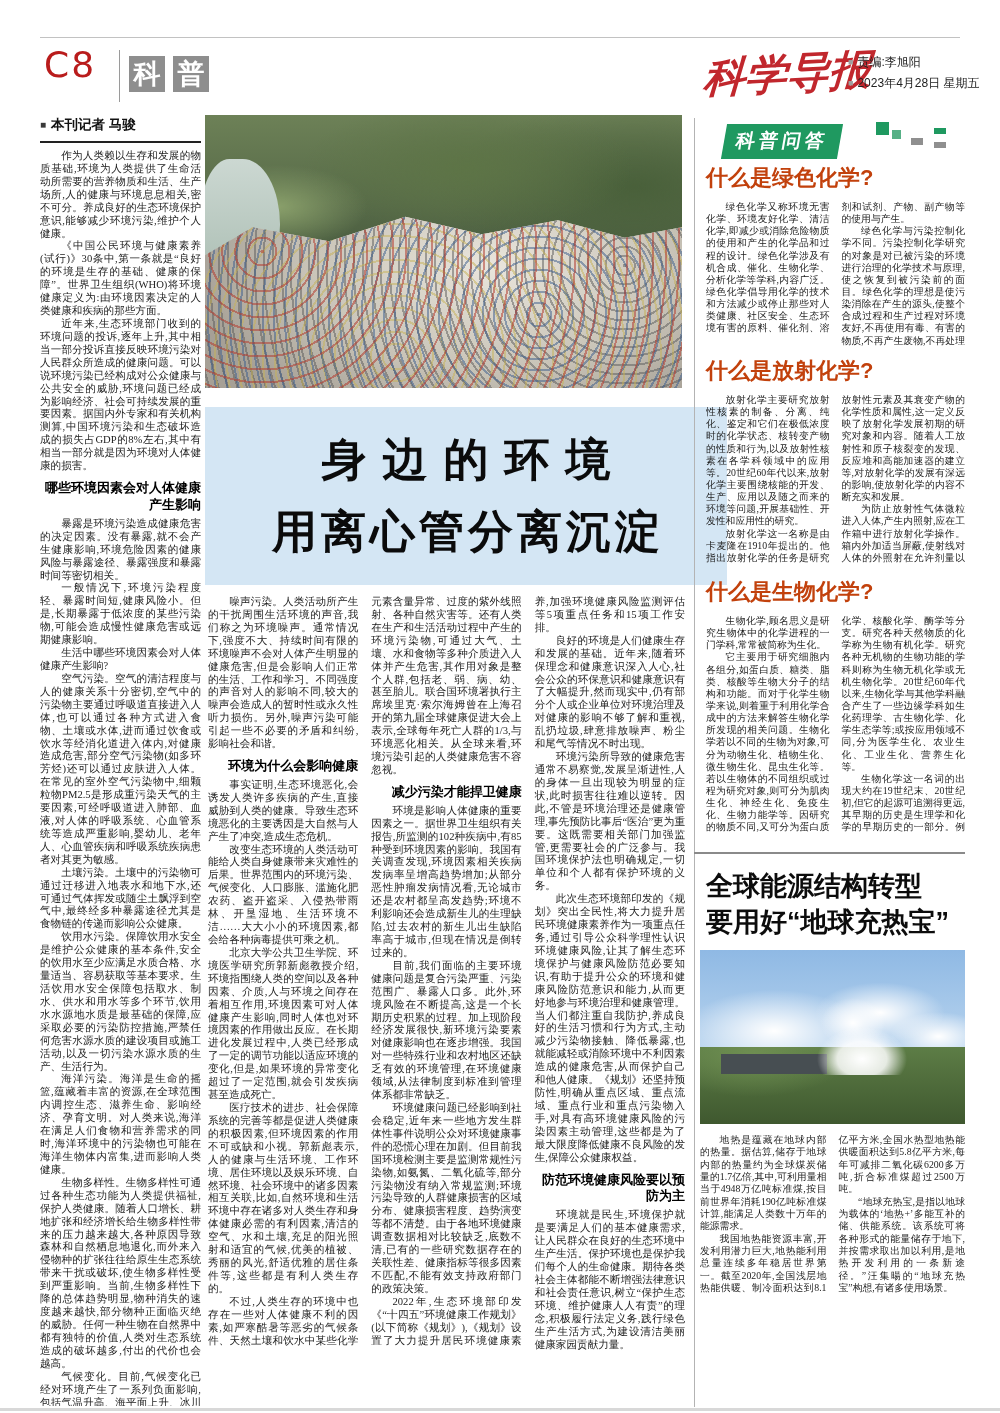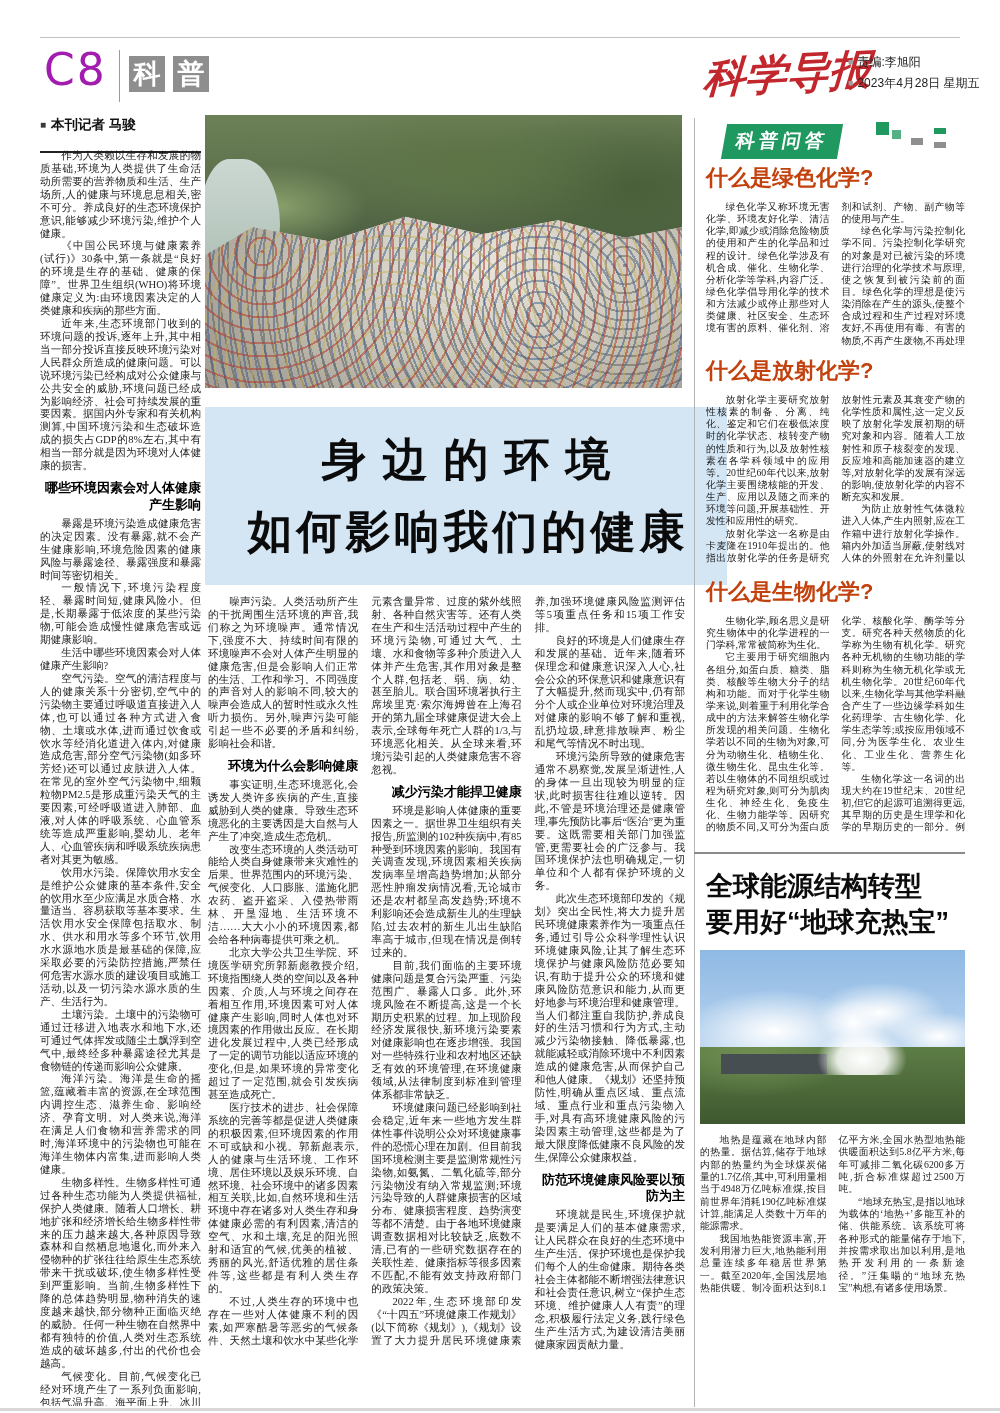--- a/index.html
+++ b/index.html
@@ -1,35 +1,35 @@
 <!DOCTYPE html>
 <html><head>
 <meta charset="utf-8">
 <style>
   html,body{margin:0;padding:0;background:#e9e9e9;}
   .page{position:relative;width:1000px;height:1413px;background:#fff;margin:0 auto;
         font-family:"Liberation Serif",serif;color:#1c1c1c;overflow:hidden;}
   
   .topline{position:absolute;left:40px;top:37px;width:920px;height:1px;background:#c2c2c2;}
   .pagecode{position:absolute;left:44px;top:44px;font-family:"DejaVu Sans",sans-serif;
-            font-size:44px;color:#a21caf;letter-spacing:2px;}
+            font-size:36px;color:#b91c1c;letter-spacing:2px;}
   .hdr-divider{position:absolute;left:119px;top:50px;width:1px;height:52px;background:#9a9a9a;}
   .sec-box{position:absolute;top:54px;width:40px;height:40px;background:#8e8e8e;color:#fff;
            font-family:"Liberation Sans",sans-serif;font-weight:bold;font-size:27px;
            line-height:40px;text-align:center;box-shadow:inset 0 0 0 2px #fff, inset 0 0 0 4px #8e8e8e;}
   .sec-box.b1{left:127px}.sec-box.b2{left:171px}
   .masthead{position:absolute;left:703px;top:46px;font-family:"DejaVu Serif",serif;
             font-size:42px;font-weight:bold;font-style:italic;color:#c1272d;
             transform:rotate(-3deg) skewX(-6deg);white-space:nowrap;}
   .hdr-meta{position:absolute;left:848px;top:52px;font-family:"Liberation Sans",sans-serif;
             font-size:12px;color:#222;line-height:21px;white-space:nowrap;}
   .hdr-meta .sq{color:#a0a0a0;font-size:9px;margin-right:4px;vertical-align:1px;}
   
   .byline{position:absolute;left:40px;top:116px;width:161px;font-family:"Liberation Sans",sans-serif;
-          font-weight:bold;font-size:13.5px;color:#111;border-bottom:2px solid #222;padding-bottom:17px;}
+          font-weight:bold;font-size:13.5px;color:#111;border-bottom:2px solid #222;padding-bottom:7px;}
   .byline .sq{color:#3a3a3a;font-size:10px;margin-right:5px;vertical-align:1px;}
   .colL{position:absolute;left:40px;top:150px;width:161px;height:1256px;overflow:hidden;
         font-size:10.6px;line-height:1.22;text-align:justify;}
   .colL p,.flow p,.qbody p,.ebody p{margin:0;text-indent:2em;}
   .h-sec{font-family:"Liberation Sans",sans-serif;font-weight:bold;font-size:13px;line-height:1.3;
          margin:7px 0 4px;text-indent:0;text-align:right;color:#000;}
   
   .photo-main{position:absolute;left:205px;top:115px;width:477px;height:273px;overflow:hidden;
               background:linear-gradient(#72865a,#55694a);}
   .pm-hills{position:absolute;left:0;top:0;right:0;height:48%;
@@ -115,37 +115,37 @@
   <div class="byline"><span class="sq">■</span><span>本刊记者 马骏</span></div>
   <div class="colL">
     <p>作为人类赖以生存和发展的物质基础,环境为人类提供了生命活动所需要的营养物质和生活、生产场所,人的健康与环境息息相关,密不可分。养成良好的生态环境保护意识,能够减少环境污染,维护个人健康。</p>
     <p>《中国公民环境与健康素养(试行)》30条中,第一条就是“良好的环境是生存的基础、健康的保障”。世界卫生组织(WHO)将环境健康定义为:由环境因素决定的人类健康和疾病的那些方面。</p>
     <p>近年来,生态环境部门收到的环境问题的投诉,逐年上升,其中相当一部分投诉直接反映环境污染对人民群众所造成的健康问题。可以说环境污染已经构成对公众健康与公共安全的威胁,环境问题已经成为影响经济、社会可持续发展的重要因素。据国内外专家和有关机构测算,中国环境污染和生态破坏造成的损失占GDP的8%左右,其中有相当一部分就是因为环境对人体健康的损害。</p>
     <div class="h-sec">哪些环境因素会对人体健康产生影响</div>
     <p>暴露是环境污染造成健康危害的决定因素。没有暴露,就不会产生健康影响,环境危险因素的健康风险与暴露途径、暴露强度和暴露时间等密切相关。</p>
     <p>一般情况下,环境污染程度轻、暴露时间短,健康风险小。但是,长期暴露于低浓度的某些污染物,可能会造成慢性健康危害或远期健康影响。</p>
     <p>生活中哪些环境因素会对人体健康产生影响?</p>
     <p>空气污染。空气的清洁程度与人的健康关系十分密切,空气中的污染物主要通过呼吸道直接进入人体,也可以通过各种方式进入食物、土壤或水体,进而通过饮食或饮水等经消化道进入体内,对健康造成危害,部分空气污染物(如多环芳烃)还可以通过皮肤进入人体。在常见的室外空气污染物中,细颗粒物PM2.5是形成重污染天气的主要因素,可经呼吸道进入肺部、血液,对人体的呼吸系统、心血管系统等造成严重影响,婴幼儿、老年人、心血管疾病和呼吸系统疾病患者对其更为敏感。</p>
+    <p>土壤污染。土壤中的污染物可通过迁移进入地表水和地下水,还可通过气体挥发或随尘土飘浮到空气中,最终经多种暴露途径尤其是食物链的传递而影响公众健康。</p>
     <p>饮用水污染。保障饮用水安全是维护公众健康的基本条件,安全的饮用水至少应满足水质合格、水量适当、容易获取等基本要求。生活饮用水安全保障包括取水、制水、供水和用水等多个环节,饮用水水源地水质是最基础的保障,应采取必要的污染防控措施,严禁任何危害水源水质的建设项目或施工活动,以及一切污染水源水质的生产、生活行为。</p>
-    <p>土壤污染。土壤中的污染物可通过迁移进入地表水和地下水,还可通过气体挥发或随尘土飘浮到空气中,最终经多种暴露途径尤其是食物链的传递而影响公众健康。</p>
     <p>海洋污染。海洋是生命的摇篮,蕴藏着丰富的资源,在全球范围内调控生态、滋养生命、影响经济、孕育文明。对人类来说,海洋在满足人们食物和营养需求的同时,海洋环境中的污染物也可能在海洋生物体内富集,进而影响人类健康。</p>
     <p>生物多样性。生物多样性可通过各种生态功能为人类提供福祉,保护人类健康。随着人口增长、耕地扩张和经济增长给生物多样性带来的压力越来越大,各种原因导致森林和自然栖息地退化,而外来入侵物种的扩张往往给原生生态系统带来干扰或破坏,使生物多样性受到严重影响。当前,生物多样性下降的总体趋势明显,物种消失的速度越来越快,部分物种正面临灭绝的威胁。任何一种生物在自然界中都有独特的价值,人类对生态系统造成的破坏越多,付出的代价也会越高。</p>
     <p>气候变化。目前,气候变化已经对环境产生了一系列负面影响,包括气温升高、海平面上升、冰川融化等,尽管进程还比较缓慢,但长此以往产生的影响必将不可逆转。同时,气候变化导致的极端天气事件频次、强度都在逐渐增大,造成一系列连锁后果,如热浪、暴雨、洪水和干旱,饮用水短缺、林火等,已经直接影响人类的生活和健康。另外,气候变化可能增加青藏高原、极地冰川和冻土中致病微生物释放的风险,对人类健康产生的潜在威胁也值得关注。</p>
 
   </div>
 
   <div class="photo-main">
     <div class="pm-hills"></div>
     <div class="pm-river"></div>
     <div class="pm-trash"></div>
   </div>
 
   <div class="headline-box">
     <div class="hl hl1">身边的环境</div>
-    <div class="hl hl2">如何影响我们的健康</div>
+    <div class="hl hl2">用离心管分离沉淀</div>
   </div>
 
   <div class="flow">
     <p>噪声污染。人类活动所产生的干扰周围生活环境的声音,我们称之为环境噪声。通常情况下,强度不大、持续时间有限的环境噪声不会对人体产生明显的健康危害,但是会影响人们正常的生活、工作和学习。不同强度的声音对人的影响不同,较大的噪声会造成人的暂时性或永久性听力损伤。另外,噪声污染可能引起一些不必要的矛盾和纠纷,影响社会和谐。</p>
     <div class="h-sec">环境为什么会影响健康</div>
     <p>事实证明,生态环境恶化,会诱发人类许多疾病的产生,直接威胁到人类的健康。导致生态环境恶化的主要诱因是大自然与人产生了冲突,造成生态危机。</p>
     <p>改变生态环境的人类活动可能给人类自身健康带来灾难性的后果。世界范围内的环境污染、气候变化、人口膨胀、滥施化肥农药、盗开盗采、入侵热带雨林、开垦湿地、生活环境不洁……大大小小的环境因素,都会给各种病毒提供可乘之机。</p>
     <p>北京大学公共卫生学院、环境医学研究所郭新彪教授介绍,环境指围绕人类的空间以及各种因素、介质,人与环境之间存在着相互作用,环境因素可对人体健康产生影响,同时人体也对环境因素的作用做出反应。在长期进化发展过程中,人类已经形成了一定的调节功能以适应环境的变化,但是,如果环境的异常变化超过了一定范围,就会引发疾病甚至造成死亡。</p>
     <p>医疗技术的进步、社会保障系统的完善等都是促进人类健康的积极因素,但环境因素的作用不可或缺和小视。郭新彪表示,人的健康与生活环境、工作环境、居住环境以及娱乐环境、自然环境、社会环境中的诸多因素相互关联,比如,自然环境和生活环境中存在诸多对人类生存和身体健康必需的有利因素,清洁的空气、水和土壤,充足的阳光照射和适宜的气候,优美的植被、秀丽的风光,舒适优雅的居住条件等,这些都是有利人类生存的。</p>
     <p>不过,人类生存的环境中也存在一些对人体健康不利的因素,如严寒酷暑等恶劣的气候条件、天然土壤和饮水中某些化学元素含量异常、过度的紫外线照射、各种自然灾害等。还有人类在生产和生活活动过程中产生的环境污染物,可通过大气、土壤、水和食物等多种介质进入人体并产生危害,其作用对象是整个人群,包括老、弱、病、幼、甚至胎儿。联合国环境署执行主席埃里克·索尔海姆曾在上海召开的第九届全球健康促进大会上表示,全球每年死亡人群的1/3,与环境恶化相关。从全球来看,环境污染引起的人类健康危害不容忽视。</p>

